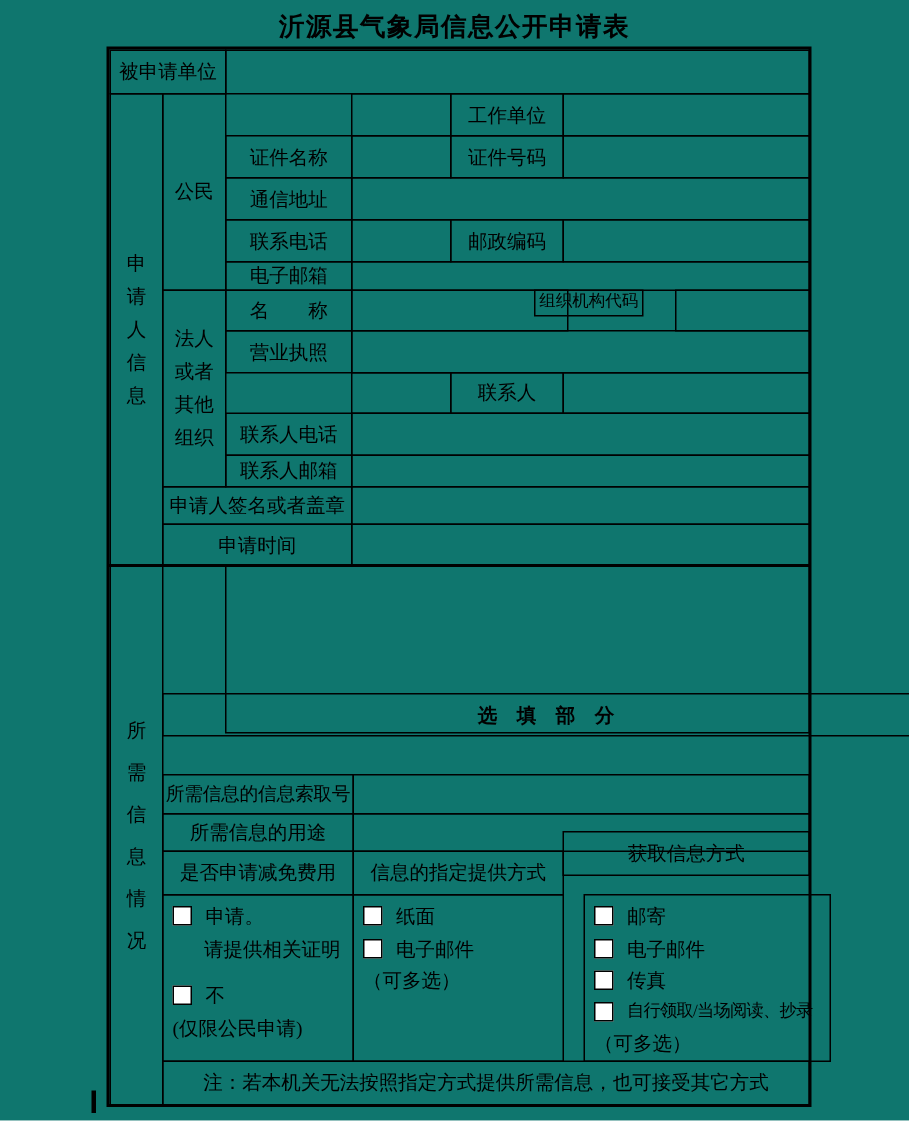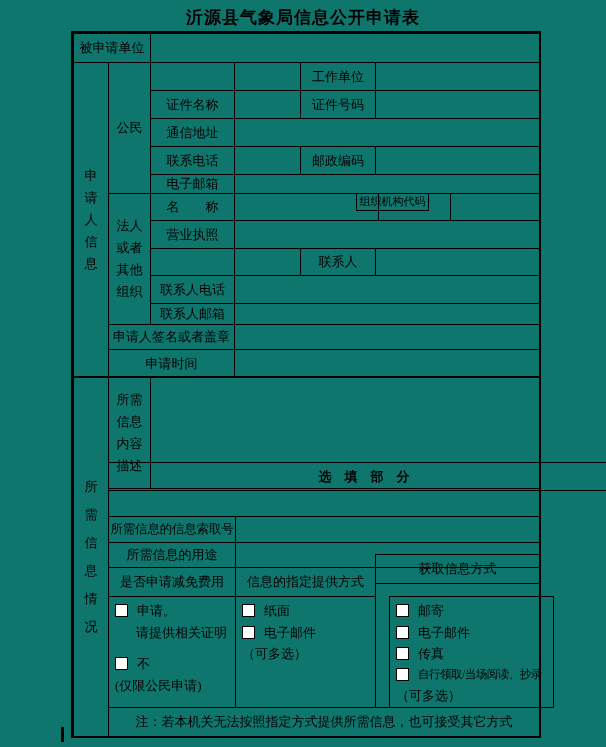--- a/index.html
+++ b/index.html
@@ -95,24 +95,20 @@
   <div class="cell" style="left:108px;top:349px;width:127px;height:29px">申请时间</div>
   <div class="cell" style="left:234px;top:349px;width:306px;height:29px"></div>
 
   <div class="cell vlabel2" style="left:73px;top:377px;width:36px;height:360px">所
 需
 信
 息
 情
 况</div>
 
-  <div class="cell vlabel3" style="left:108px;top:377px;width:43px;height:112px">所需
-信息
-内容
-描述</div>
   <div class="cell" style="left:150px;top:377px;width:390px;height:112px"></div>
 
   <div class="cell bold" style="left:108px;top:462px;width:512px;height:29px">选　填　部　分</div>
 
   <div class="cell fs12" style="left:108px;top:516px;width:128px;height:27px">所需信息的信息索取号</div>
   <div class="cell" style="left:235px;top:516px;width:305px;height:27px"></div>
 
   <div class="cell" style="left:108px;top:542px;width:128px;height:26px">所需信息的用途</div>
   <div class="cell" style="left:235px;top:542px;width:305px;height:26px"></div>
 

